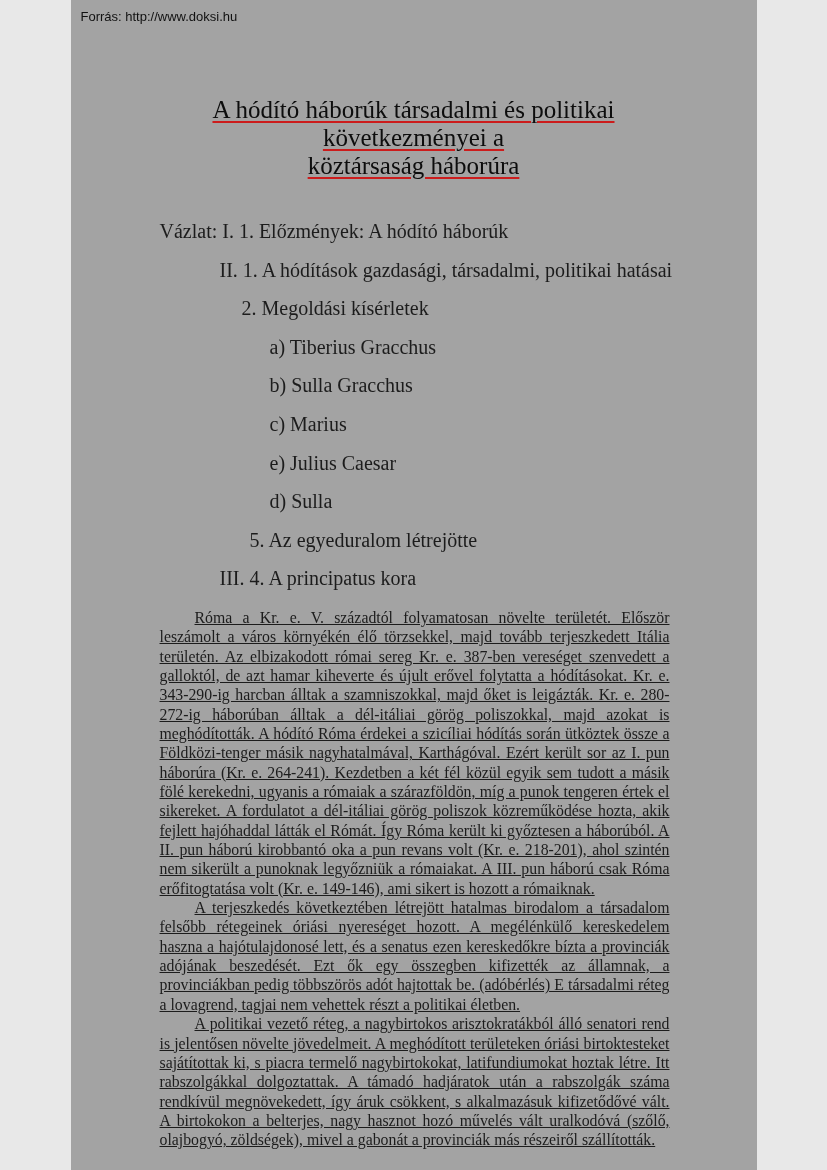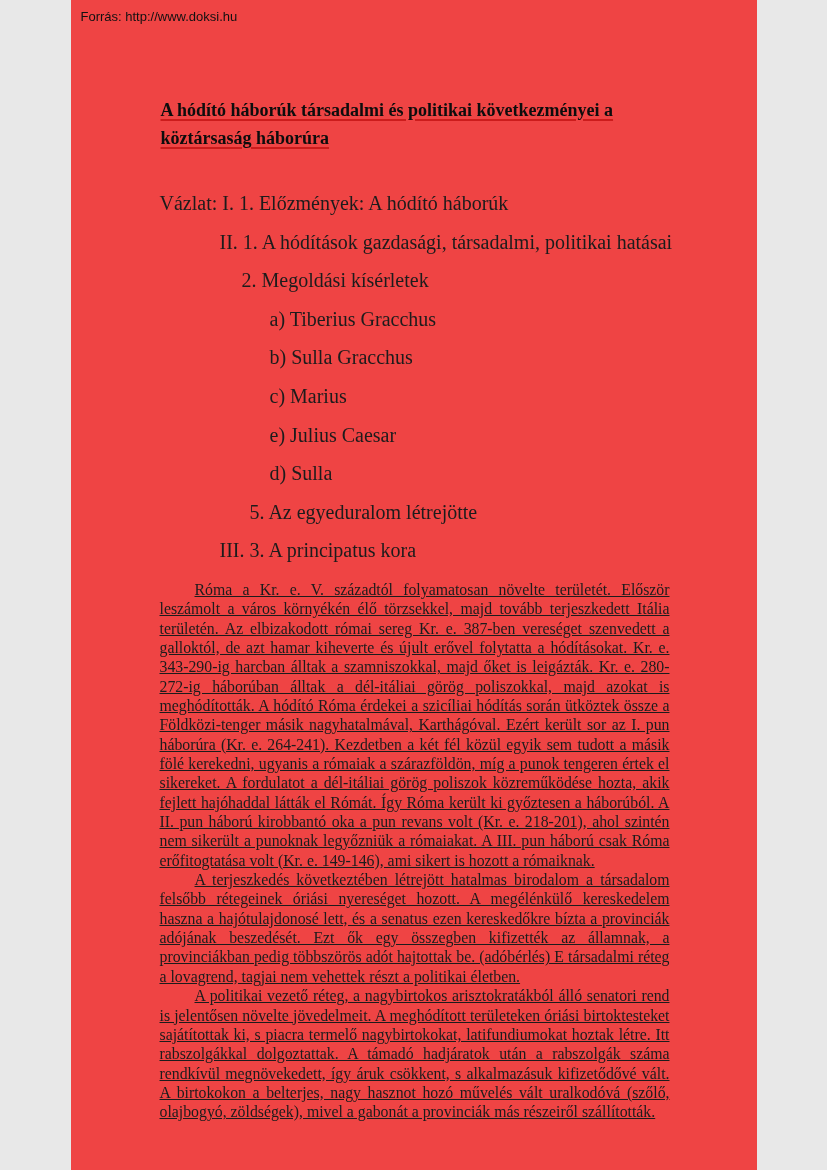--- a/index.html
+++ b/index.html
@@ -5,39 +5,39 @@
   html, body {
     margin: 0;
     padding: 0;
     background: #e8e8e8;
   }
   .page {
     position: relative;
     width: 686px;
     height: 1170px;
     margin: 0 auto;
-    background: #ef4444;
+    background: #a3a3a3;
     font-family: "Liberation Serif", serif;
     color: #1c1c1c;
     overflow: hidden;
     box-sizing: border-box;
   }
   .source-note {
     position: absolute;
     top: 9px;
     left: 10px;
     font-family: "Liberation Sans", sans-serif;
     font-size: 13px;
     color: #111111;
   }
   .doc-title {
     margin: 96px 90px 0 90px;
-    text-align: left;
-    font-size: 18px;
-    font-weight: bold;
+    text-align: center;
+    font-size: 25px;
+    font-weight: normal;
     line-height: 28px;
     color: #0d0d0d;
   }
   .doc-title .title-line {
     display: block;
   }
   .doc-title .u {
     text-decoration: underline;
     text-decoration-color: #cc1c1c;
     text-decoration-thickness: 2px;
@@ -84,21 +84,21 @@
   <div class="outline">
     <div class="outline-item ind-0">Vázlat: I. 1. Előzmények: A hódító háborúk</div>
     <div class="outline-item ind-1">II. 1. A hódítások gazdasági, társadalmi, politikai hatásai</div>
     <div class="outline-item ind-2">2. Megoldási kísérletek</div>
     <div class="outline-item ind-3">a) Tiberius Gracchus</div>
     <div class="outline-item ind-3">b) Sulla Gracchus</div>
     <div class="outline-item ind-3">c) Marius</div>
     <div class="outline-item ind-3">e) Julius Caesar</div>
     <div class="outline-item ind-3">d) Sulla</div>
     <div class="outline-item ind-2b">5. Az egyeduralom létrejötte</div>
-    <div class="outline-item ind-1">III. 3. A principatus kora</div>
+    <div class="outline-item ind-1">III. 4. A principatus kora</div>
   </div>
 
   <div class="body-text">
     <p>Róma a Kr. e. V. századtól folyamatosan növelte területét. Először leszámolt a város környékén élő törzsekkel, majd tovább terjeszkedett Itália területén. Az elbizakodott római sereg Kr. e. 387-ben vereséget szenvedett a galloktól, de azt hamar kiheverte és újult erővel folytatta a hódításokat. Kr. e. 343-290-ig harcban álltak a szamniszokkal, majd őket is leigázták. Kr. e. 280-272-ig háborúban álltak a dél-itáliai görög poliszokkal, majd azokat is meghódították. A hódító Róma érdekei a szicíliai hódítás során ütköztek össze a Földközi-tenger másik nagyhatalmával, Karthágóval. Ezért került sor az I. pun háborúra (Kr. e. 264-241). Kezdetben a két fél közül egyik sem tudott a másik fölé kerekedni, ugyanis a rómaiak a szárazföldön, míg a punok tengeren értek el sikereket. A fordulatot a dél-itáliai görög poliszok közreműködése hozta, akik fejlett hajóhaddal látták el Rómát. Így Róma került ki győztesen a háborúból. A II. pun háború kirobbantó oka a pun revans volt (Kr. e. 218-201), ahol szintén nem sikerült a punoknak legyőzniük a rómaiakat. A III. pun háború csak Róma erőfitogtatása volt (Kr. e. 149-146), ami sikert is hozott a rómaiknak.</p>
     <p>A terjeszkedés következtében létrejött hatalmas birodalom a társadalom felsőbb rétegeinek óriási nyereséget hozott. A megélénkülő kereskedelem haszna a hajótulajdonosé lett, és a senatus ezen kereskedőkre bízta a provinciák adójának beszedését. Ezt ők egy összegben kifizették az államnak, a provinciákban pedig többszörös adót hajtottak be. (adóbérlés) E társadalmi réteg a lovagrend, tagjai nem vehettek részt a politikai életben.</p>
     <p>A politikai vezető réteg, a nagybirtokos arisztokratákból álló senatori rend is jelentősen növelte jövedelmeit. A meghódított területeken óriási birtoktesteket sajátítottak ki, s piacra termelő nagybirtokokat, latifundiumokat hoztak létre. Itt rabszolgákkal dolgoztattak. A támadó hadjáratok után a rabszolgák száma rendkívül megnövekedett, így áruk csökkent, s alkalmazásuk kifizetődővé vált. A birtokokon a belterjes, nagy hasznot hozó művelés vált uralkodóvá (szőlő, olajbogyó, zöldségek), mivel a gabonát a provinciák más részeiről szállították.</p>
   </div>
 
 </div>
 

